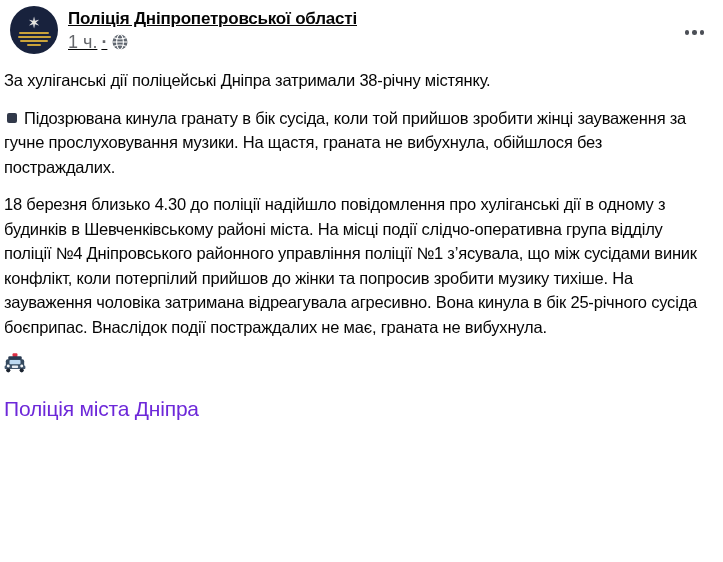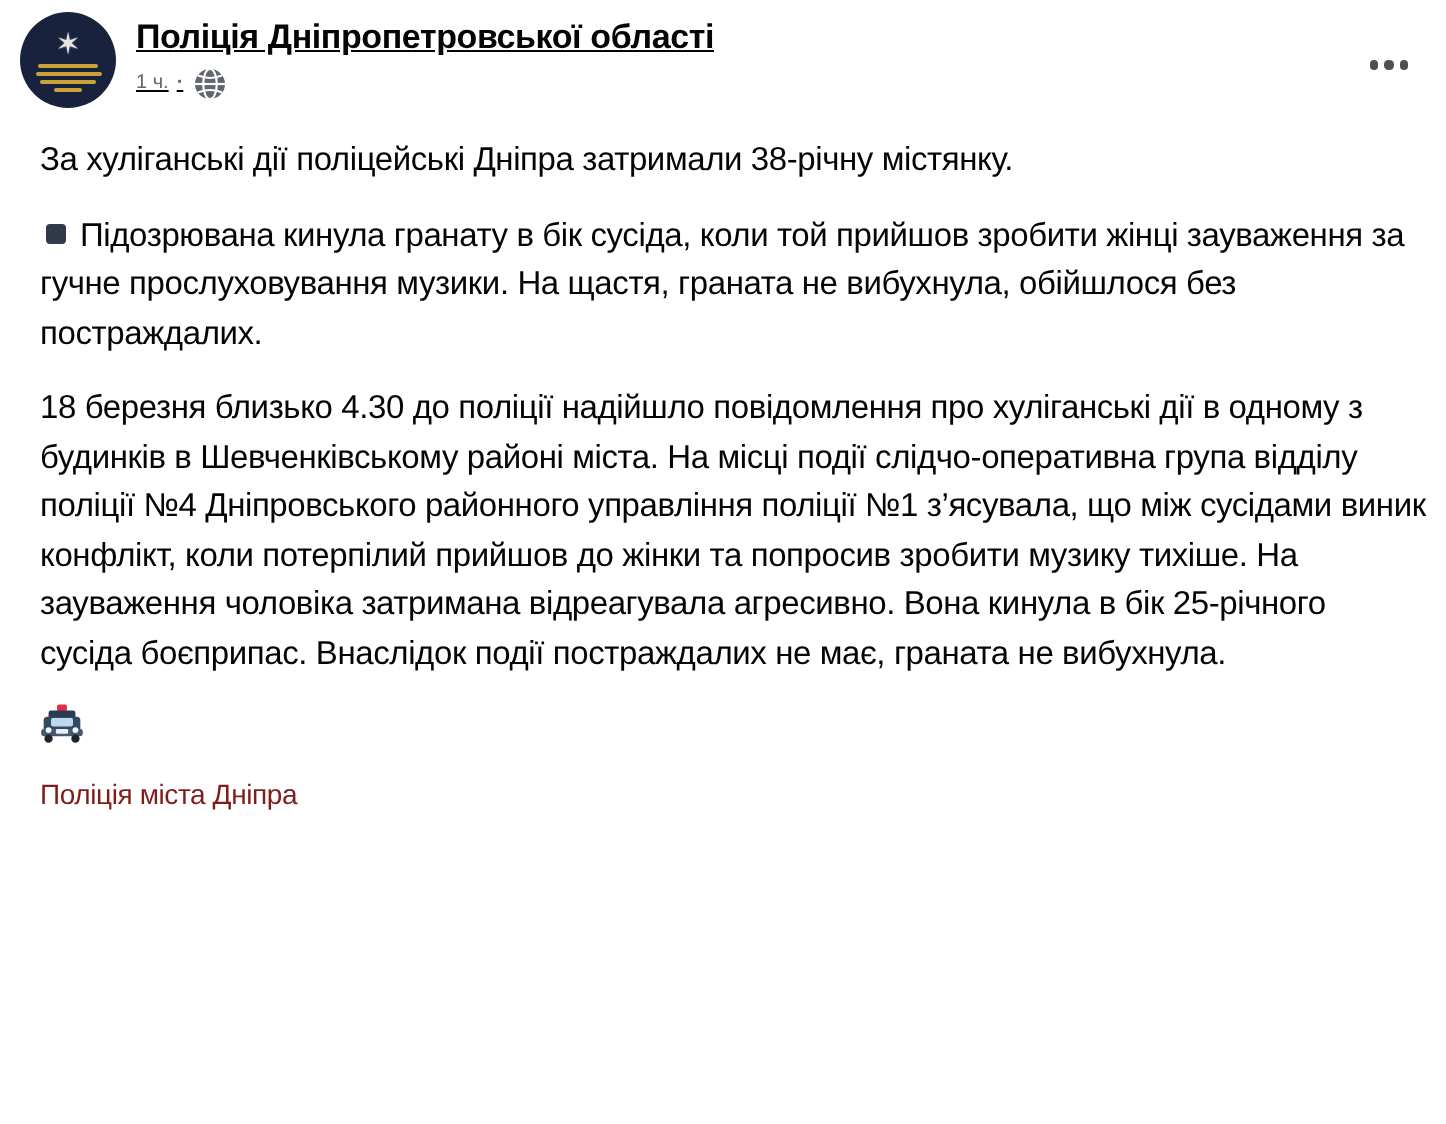--- a/index.html
+++ b/index.html
@@ -56,21 +56,21 @@
     color: #050505;
     line-height: 22px;
     cursor: pointer;
   }
   .meta {
     display: flex;
     align-items: center;
     gap: 4px;
     margin-top: 3px;
     color: #65676b;
-    font-size: 10px;
+    font-size: 18px;
     line-height: 18px;
   }
   .meta .sep { font-weight: 700; }
   .globe { display: inline-flex; margin-left: 1px; }
 
   .more-btn {
     position: absolute;
     right: 17px; top: 24px;
     display: flex;
     gap: 3px;
@@ -79,21 +79,21 @@
     border-radius: 4px;
   }
   .more-btn i {
     width: 4.5px; height: 4.5px;
     border-radius: 50%;
     background: #4b4f56;
   }
 
   
   .content {
-    padding: 0 10px 0 20px;
+    padding: 0 10px 0 4px;
     margin-top: 14px;
   }
   .para {
     font-size: 16.5px;
     letter-spacing: -0.2px;
     line-height: 24.5px;
     margin-bottom: 13px;
     color: #050505;
   }
   .para:last-of-type { margin-bottom: 8px; }
@@ -120,26 +120,27 @@
     color: #ffffff;
     align-items: center;
     justify-content: center;
     font-size: 14px;
     font-weight: 700;
     vertical-align: -3px;
     margin-right: 3px;
   }
   .page-link {
     display: inline-block;
-    font-size: 14px;
+    font-size: 21px;
     letter-spacing: -0.2px;
     line-height: 24.5px;
-    color: #7f1d1d;
+    color: #6d28d9;
     text-decoration: none;
     cursor: pointer;
+    margin-top: 12px;
   }
 </style>
 </head>
 <body>
 
 <div class="post">
 
   <div class="header">
     <div class="avatar">
       <span class="star">✶</span>

